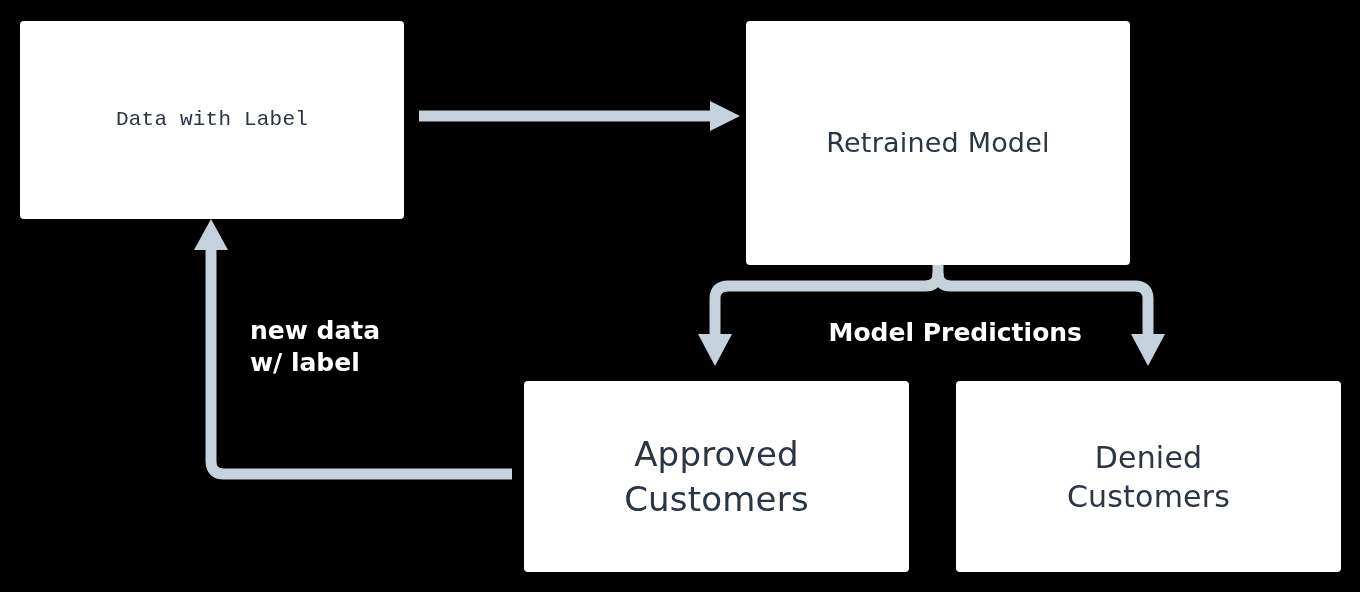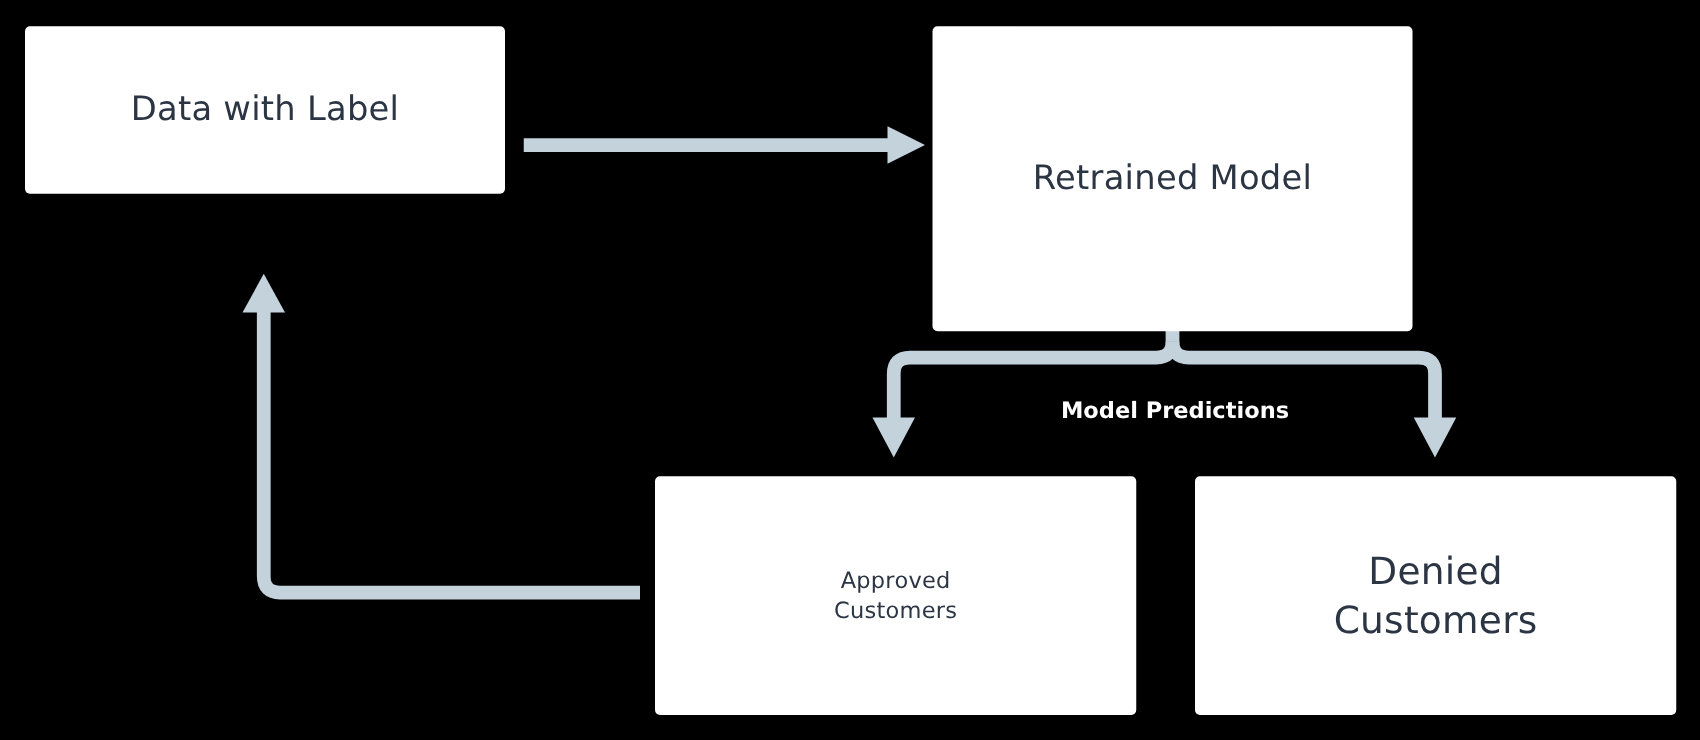--- a/index.html
+++ b/index.html
@@ -35,30 +35,31 @@
     color: #2b3543;
     font-family: "DejaVu Sans", sans-serif;
     font-weight: 400;
     line-height: 1.30;
     letter-spacing: 0.2px;
     box-sizing: border-box;
   }
 
   
   #node-data-with-label {
-    left: 20px;  top: 21px;  width: 384px;  height: 134px;
-    font-size: 27px;
+    left: 20px;  top: 21px;  width: 384px;  height: 198px;
+    font-size: 21px;
+    font-family: Liberation Mono, monospace;
   }
   #node-retrained-model {
     left: 746px; top: 21px;  width: 384px;  height: 244px;
     font-size: 27px;
   }
   #node-approved-customers {
     left: 524px; top: 381px; width: 385px;  height: 191px;
-    font-size: 18px;
+    font-size: 34px;
   }
   #node-denied-customers {
     left: 956px; top: 381px; width: 385px;  height: 191px;
     font-size: 30px;
   }
 
   .node-label {
     display: block;
     white-space: pre-line;
   }
@@ -80,23 +81,23 @@
     text-align: center;
   }
   #label-new-data {
     left: 250px; top: 315px;
     font-size: 25px;
     width: 200px;
     text-align: left;
   }
   #label-model-predictions {
     left: 798px; top: 317px;
-    font-size: 18px;
+    font-size: 25px;
     width: 284px;
-    text-align: center;
+    text-align: right;
   }
 
   #edges {
     position: absolute;
     left: 0; top: 0;
     width: 1360px;
     height: 592px;
     pointer-events: none;
   }
 </style>
@@ -138,16 +139,18 @@
     <span class="node-label">Approved
 Customers</span>
   </div>
 
   <div class="node" id="node-denied-customers">
     <span class="node-label">Denied
 Customers</span>
   </div>
 
 
+  <div class="edge-label" id="label-new-data">new data
+w/ label</div>
 
   <div class="edge-label" id="label-model-predictions">Model Predictions</div>
 
 </div>
 
 </body></html>

